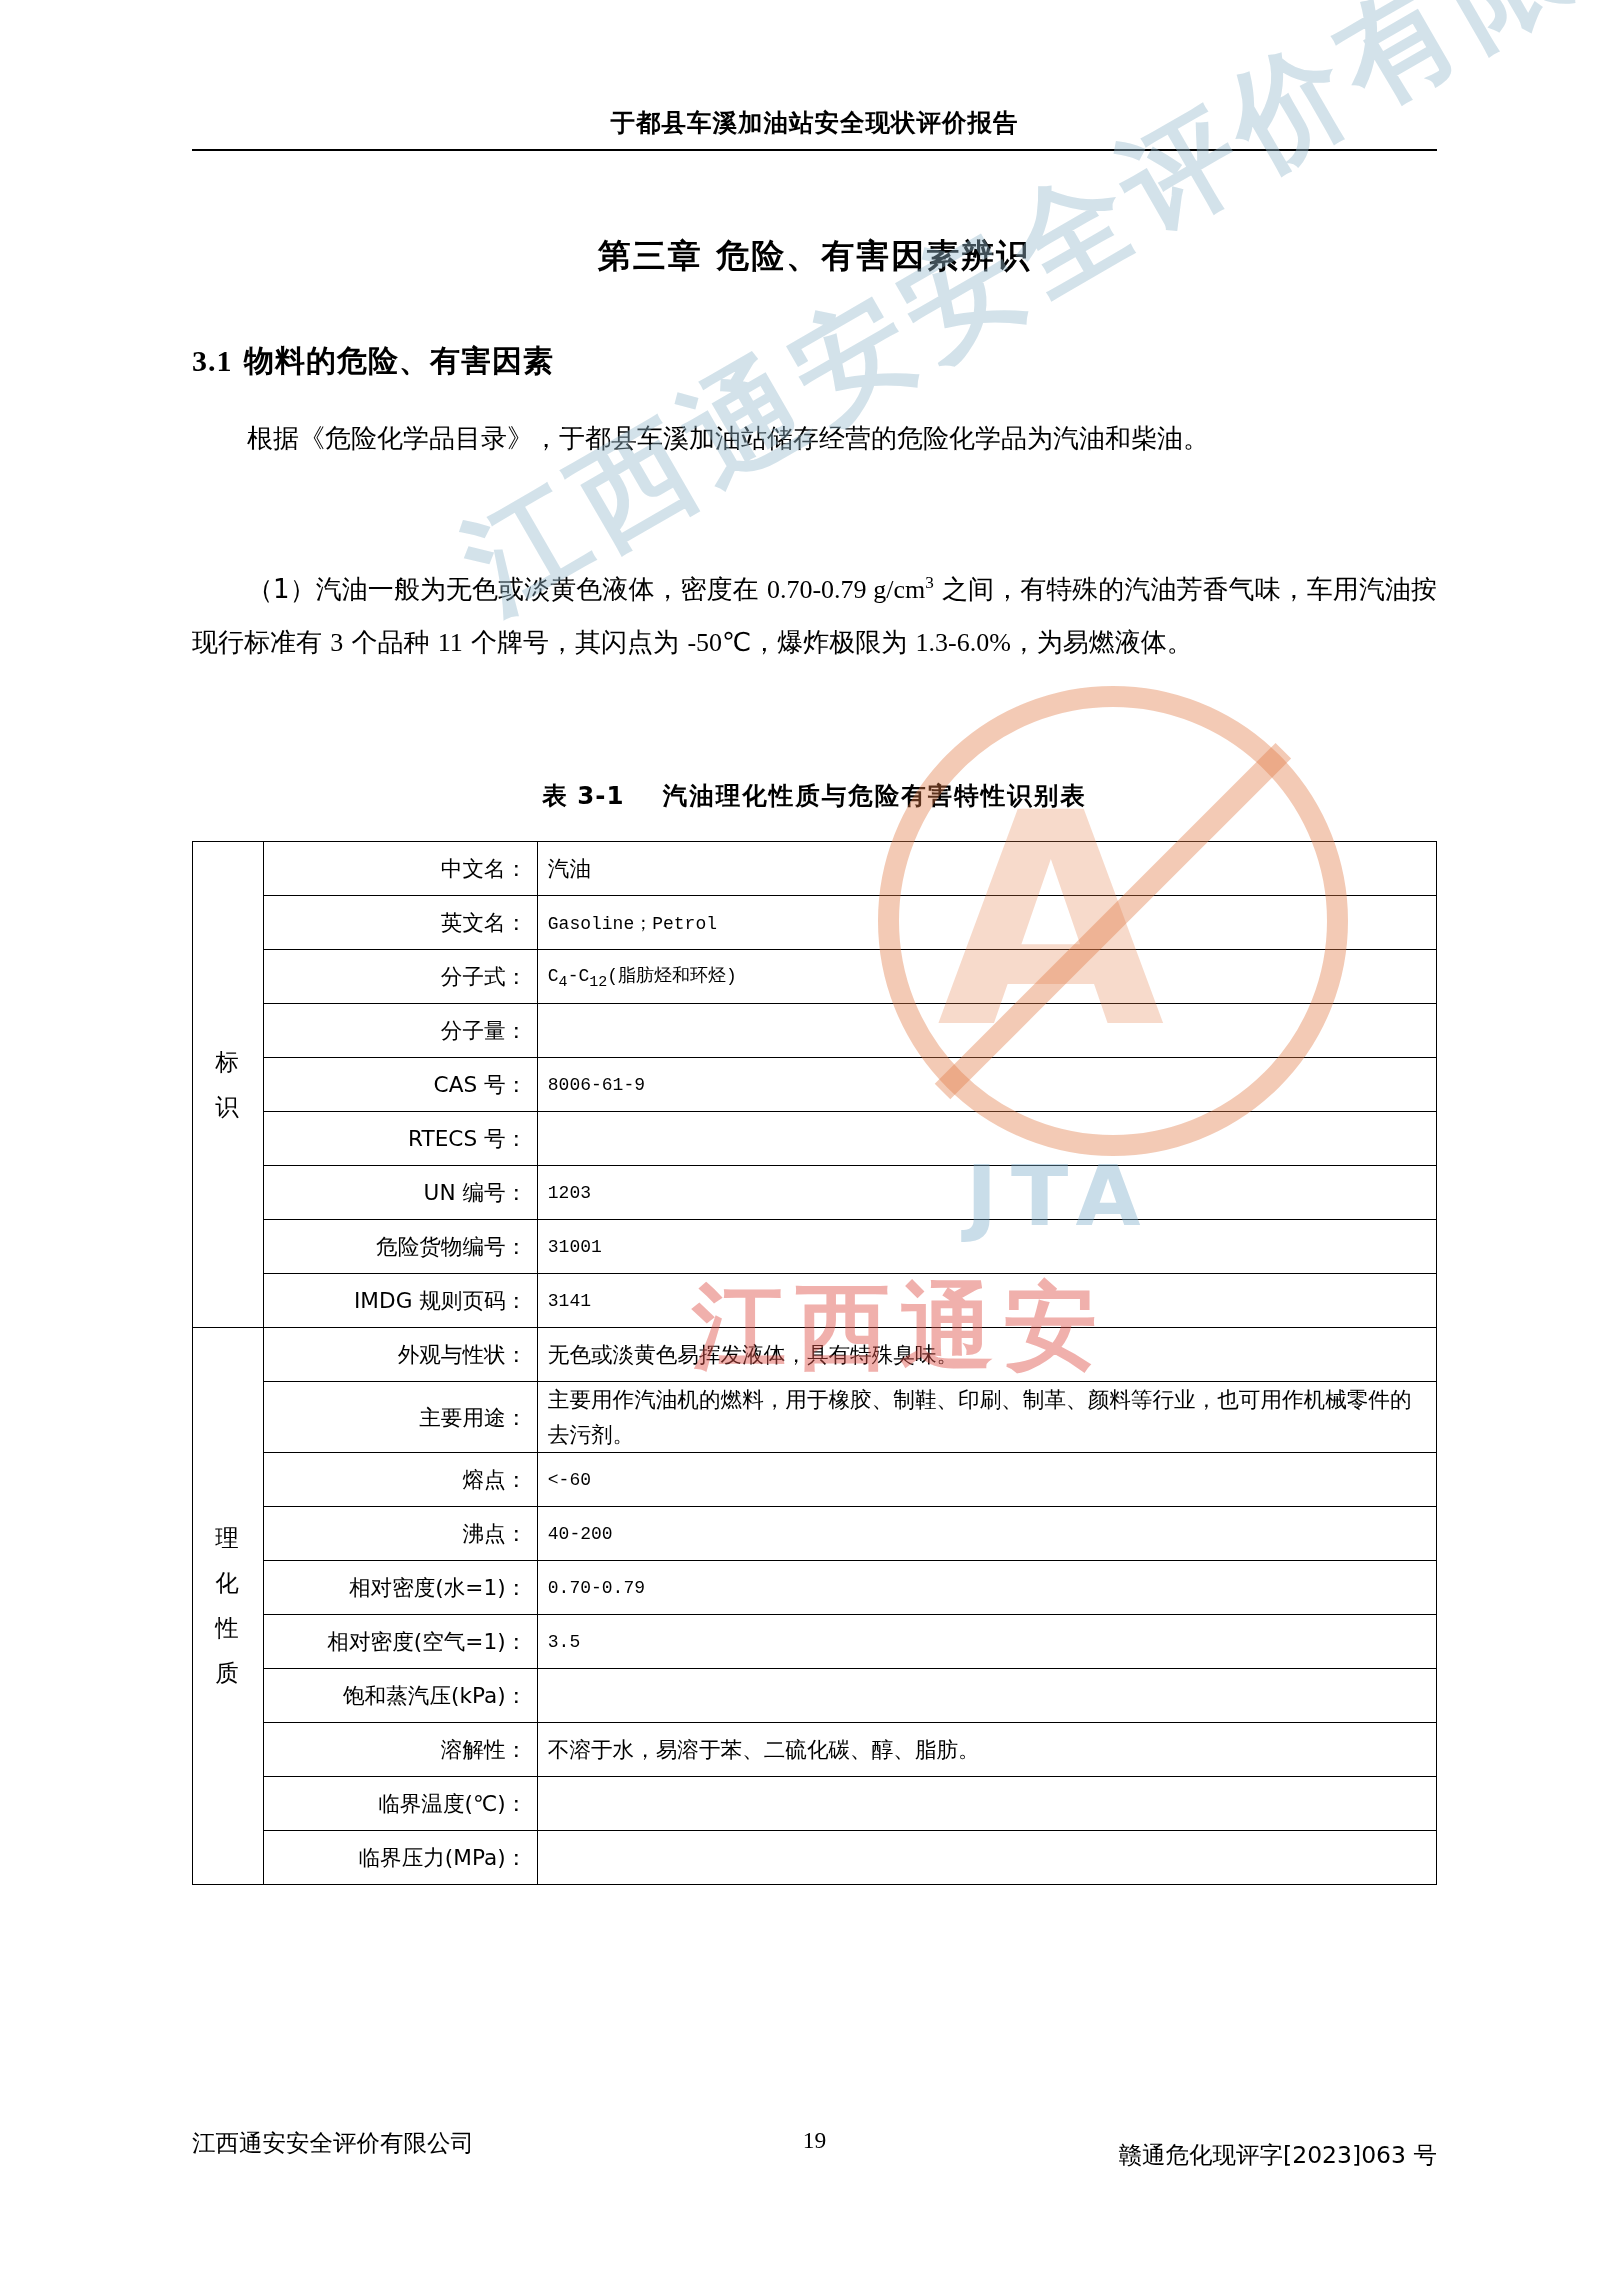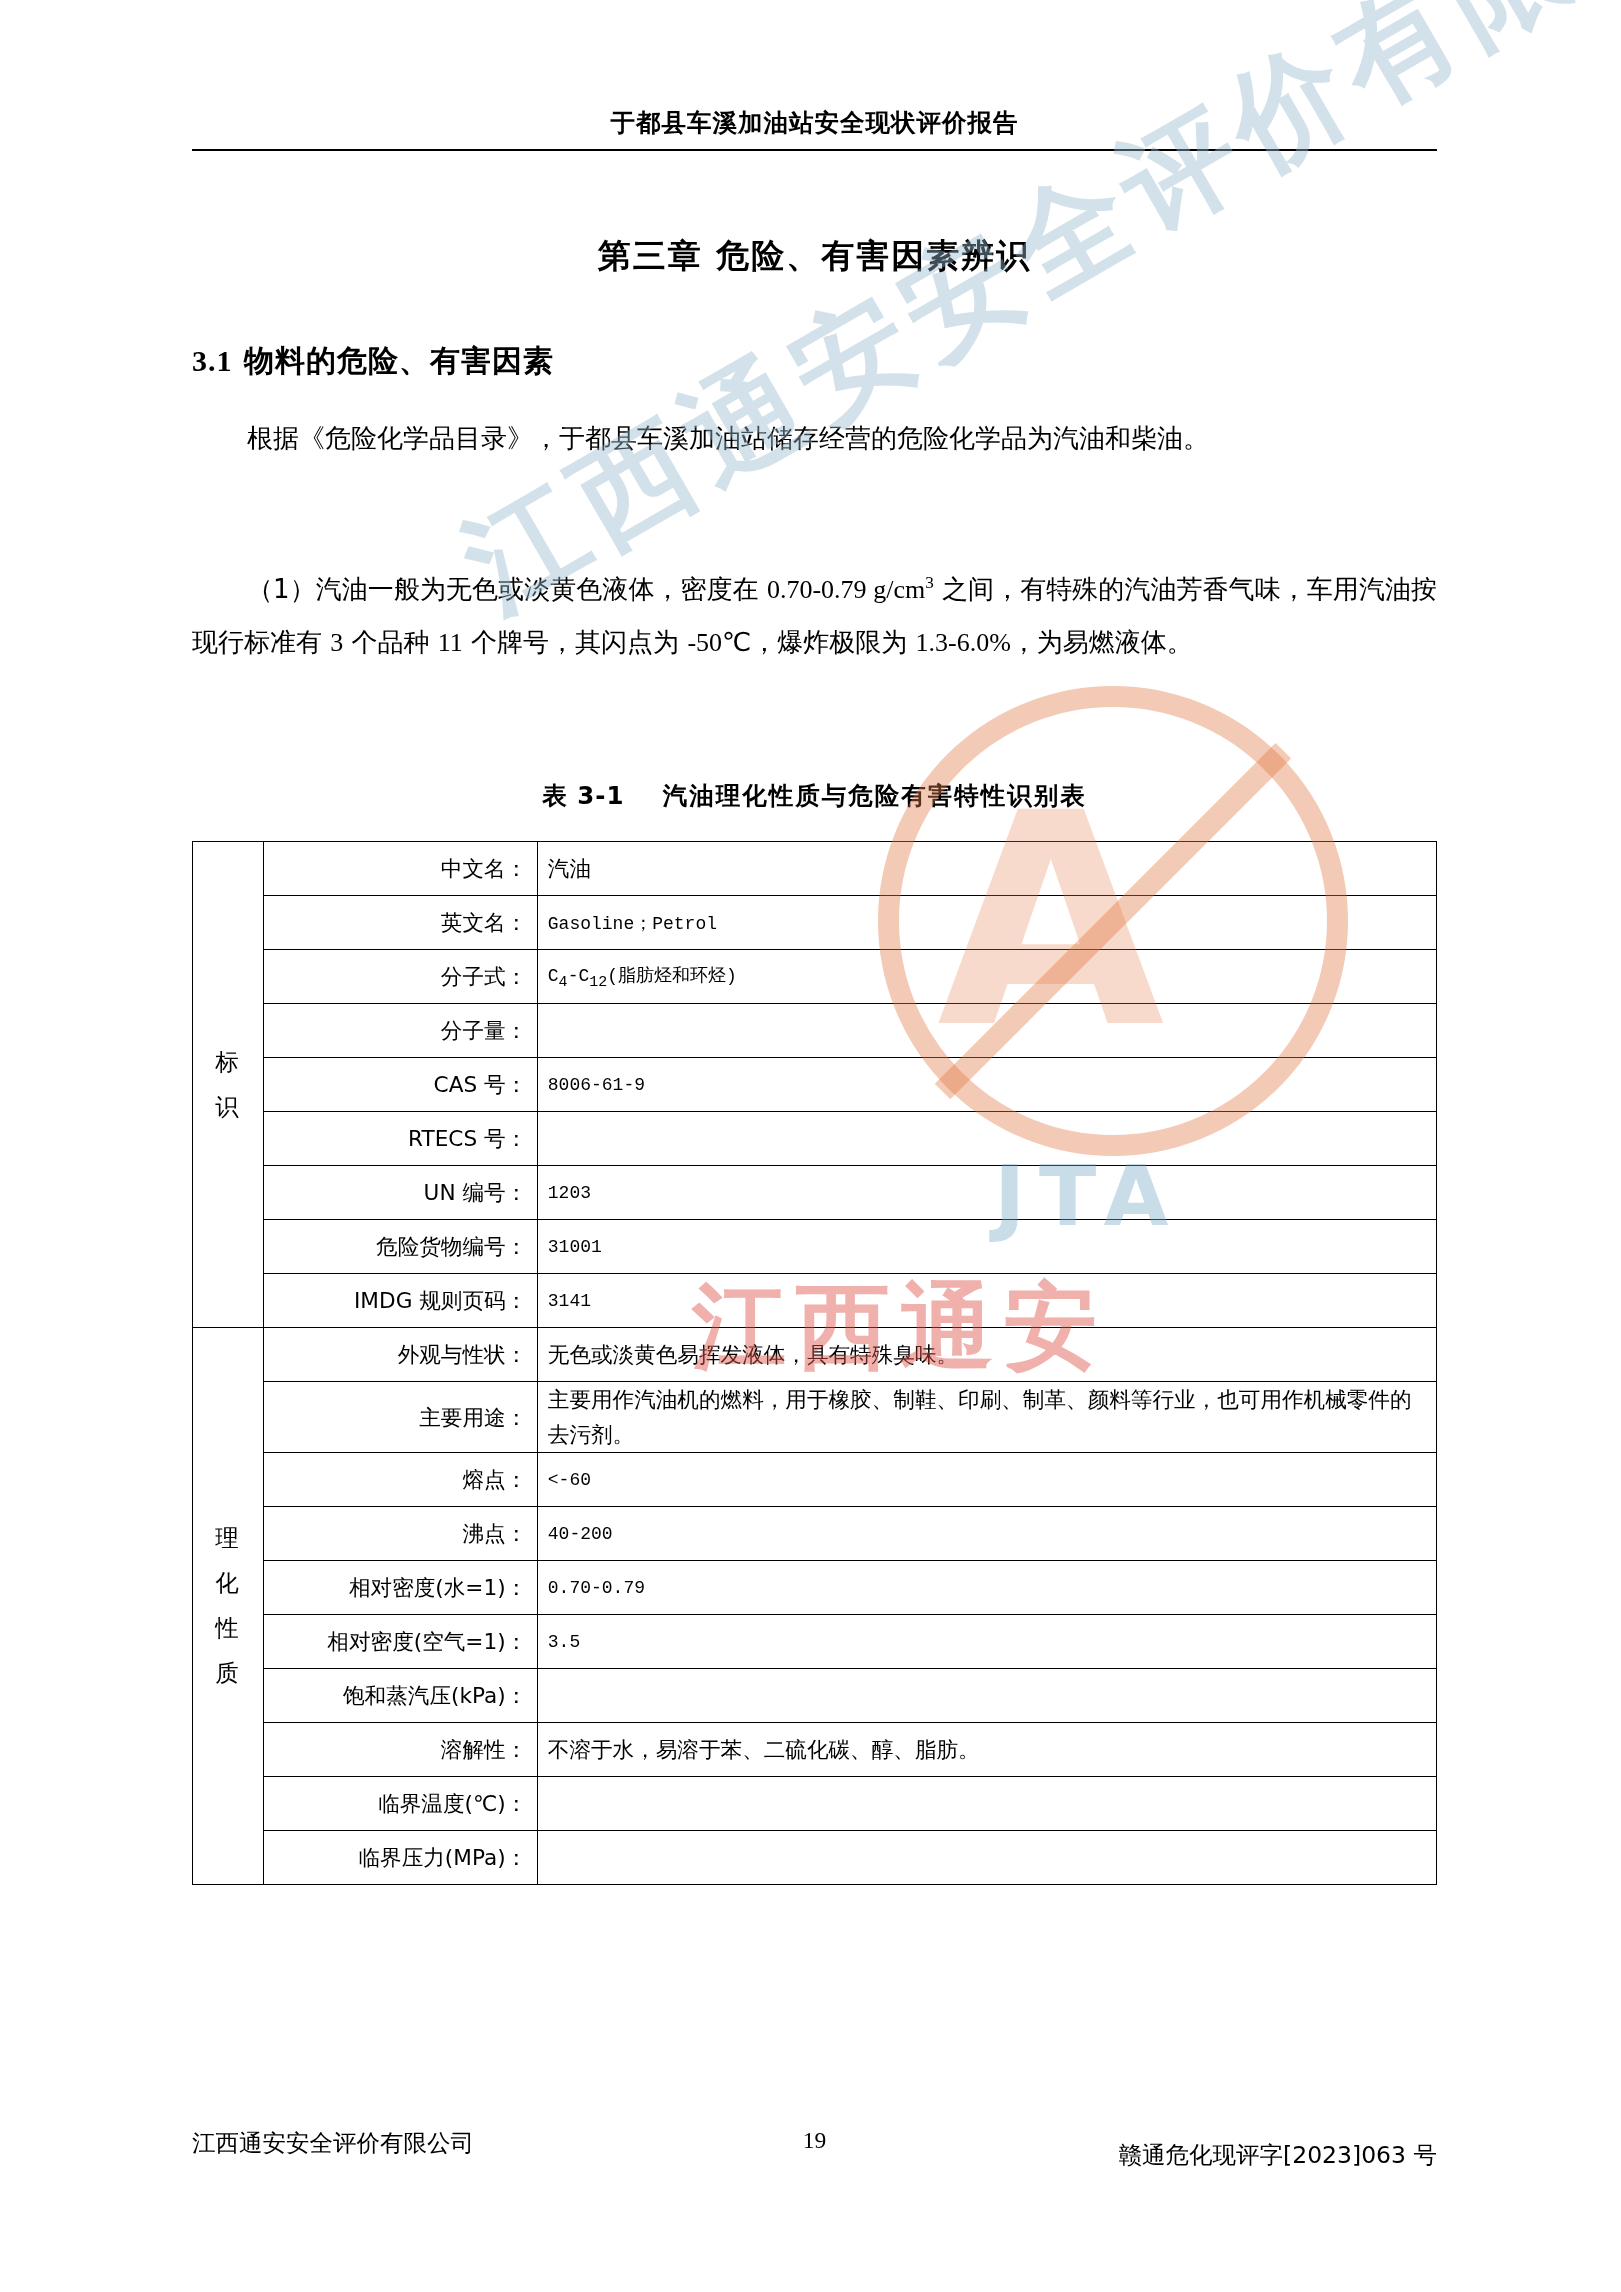--- a/index.html
+++ b/index.html
@@ -207,21 +207,20 @@
     line-height: 1;
   }
   .wm-jta {
     left: 774px;
     top: 1147px;
     font-size: 84px;
     font-weight: 700;
     letter-spacing: 13.7px;
     color: rgba(120,170,200,0.40);
     font-family: "DejaVu Sans", sans-serif;
-    margin-left: 28px;
   }
   .wm-diag {
     left: 245px;
     top: 510px;
     width: 1127px;
     font-size: 116px;
     font-weight: 700;
     letter-spacing: 9.8px;
     color: rgba(150,185,205,0.42);
     transform: rotate(-30deg);

